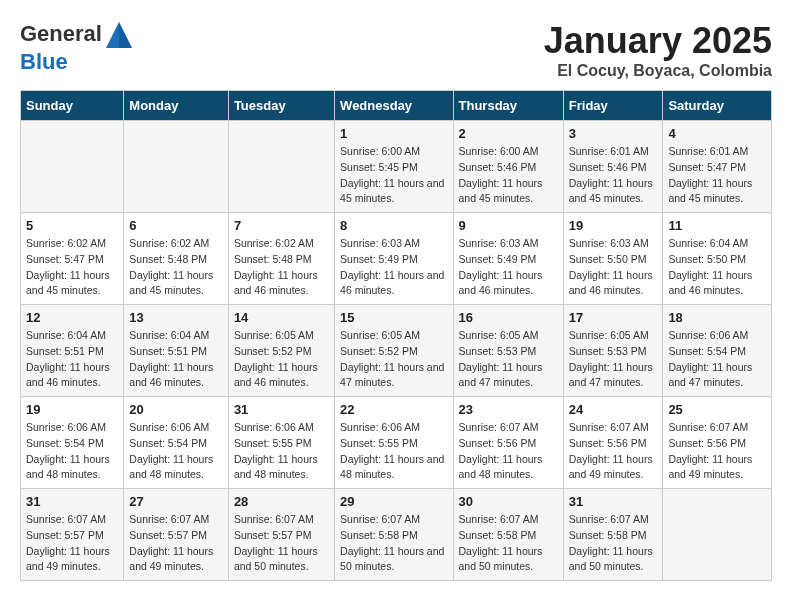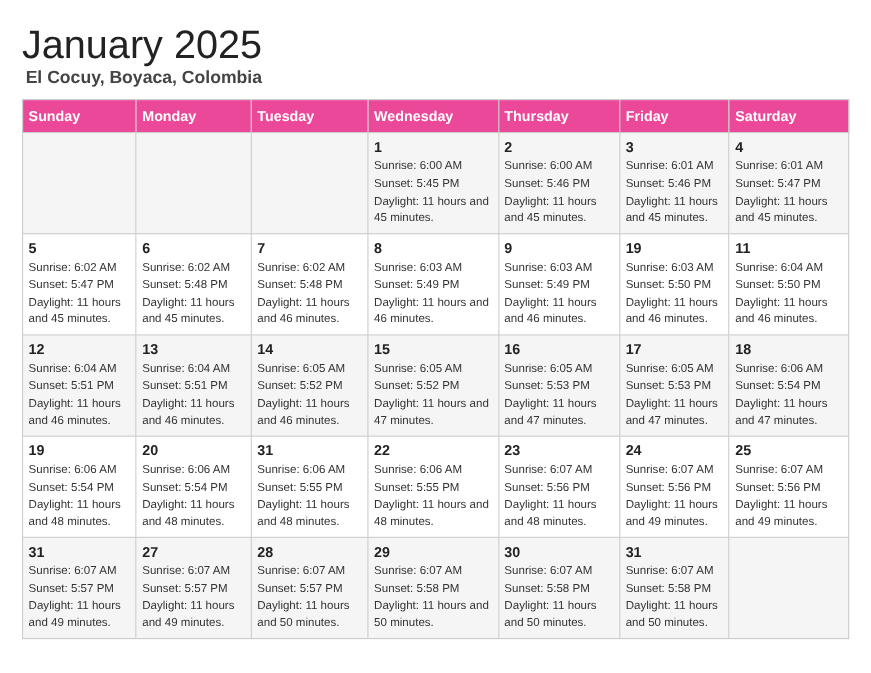--- a/index.html
+++ b/index.html
@@ -30,35 +30,35 @@
     .logo-icon {
       width: 30px;
       height: 30px;
       margin-left: 4px;
     }
     .title-block {
       text-align: right;
     }
     .calendar-title {
       font-size: 36px;
-      font-weight: normal;
+      font-weight: bold;
       color: #222;
     }
     .calendar-subtitle {
       font-size: 16px;
       color: #444;
       font-weight: bold;
     }
     table {
       width: 100%;
       border-collapse: collapse;
       font-size: 11px;
     }
     thead tr {
-      background-color: #ec4899;
+      background-color: #0c4a6e;
       color: #fff;
     }
     thead th {
       padding: 7px 5px;
       text-align: left;
       font-size: 13px;
       font-weight: bold;
       border: 1px solid #ccc;
     }
     tbody tr {
@@ -88,20 +88,33 @@
       line-height: 1.5;
     }
     td.empty {
       background: #f9f9f9;
     }
   </style>
 </head>
 <body>
 
 <div class="header">
+  <div class="logo">
+    <div>
+      <div class="logo-text">
+        <span class="logo-general">General</span><svg class="logo-icon" viewBox="0 0 30 30" style="display:inline-block;vertical-align:middle;margin-left:2px;">
+            <polygon points="15,2 28,28 2,28" fill="#1a6fba"></polygon>
+            <polygon points="15,2 28,28 15,28" fill="#0d3e7a" opacity="0.4"></polygon>
+          </svg>
+      </div>
+      <div class="logo-text">
+        <span class="logo-blue">Blue</span>
+      </div>
+    </div>
+  </div>
   <div class="title-block">
     <div class="calendar-title">January 2025</div>
     <div class="calendar-subtitle">El Cocuy, Boyaca, Colombia</div>
   </div>
 </div>
 
 <table>
   <thead>
     <tr>
       <th>Sunday</th>

